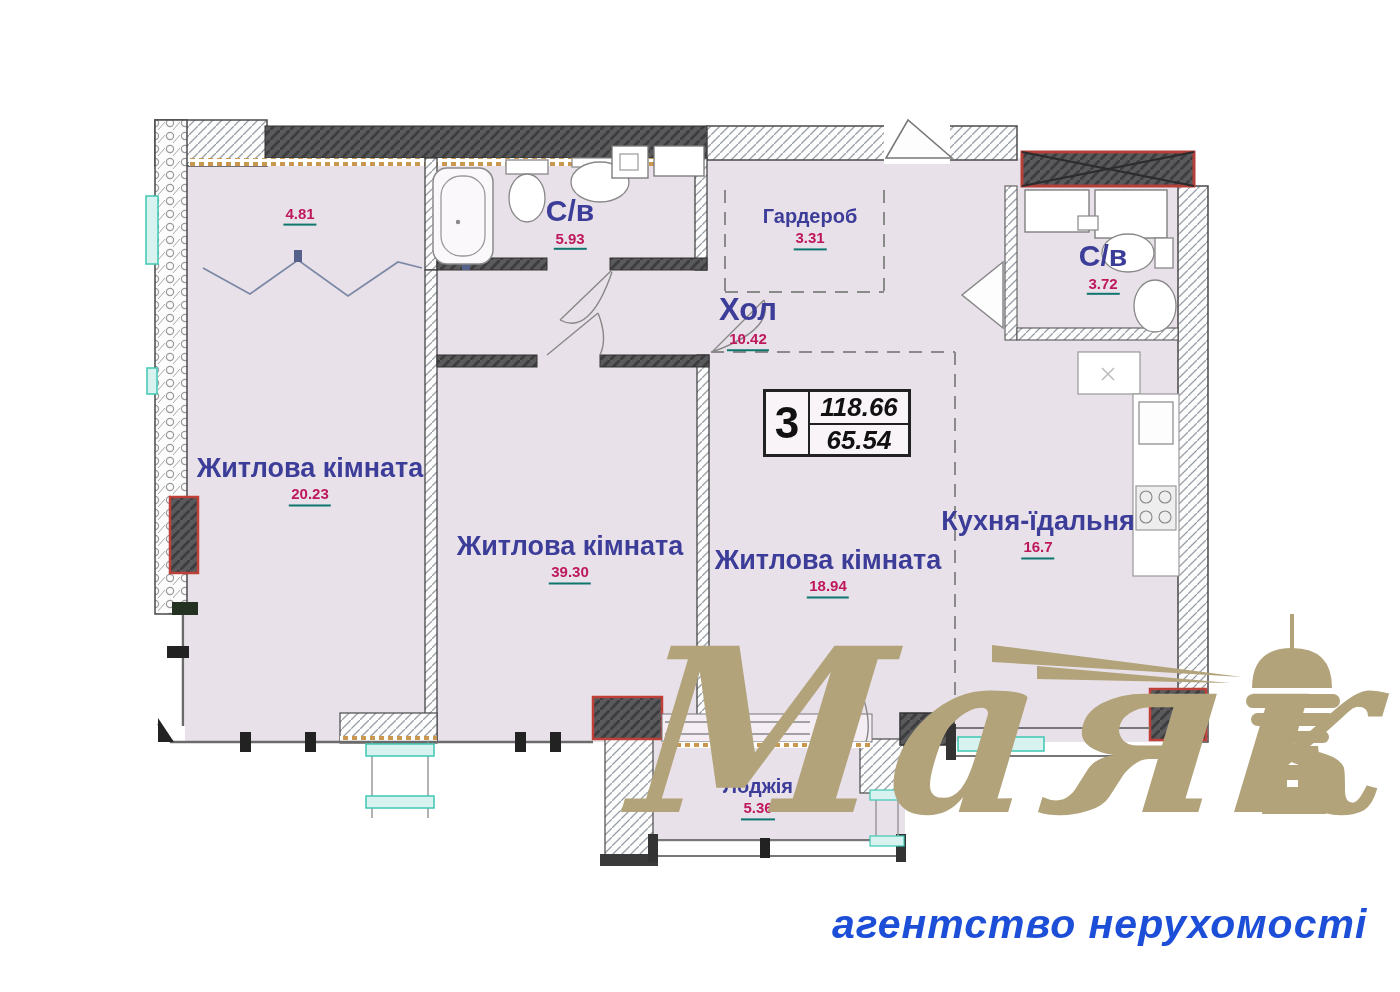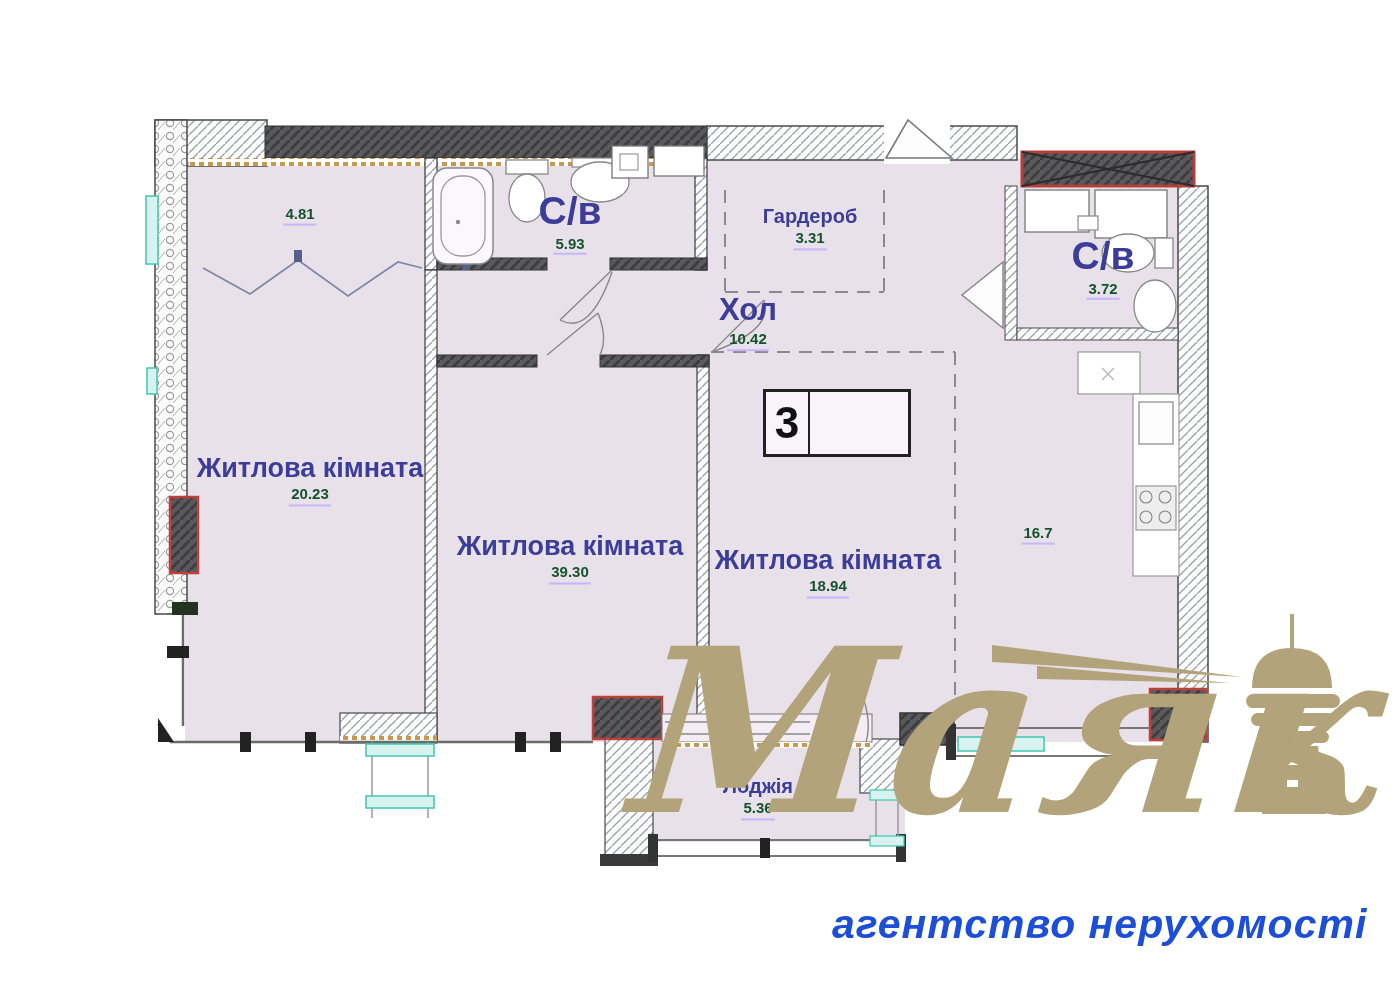--- a/index.html
+++ b/index.html
@@ -3,24 +3,24 @@
 <meta charset="utf-8">
 <style>
   html,body{margin:0;padding:0;background:#ffffff;}
   .stage{position:relative;width:1400px;height:992px;background:#ffffff;overflow:hidden;
          font-family:"Liberation Sans",sans-serif;}
   .plan-svg{position:absolute;left:0;top:0;z-index:1;}
   .labels{position:absolute;left:0;top:0;width:1400px;height:992px;z-index:2;}
   .room-label{position:absolute;transform:translate(-50%,-50%);text-align:center;
               color:#3c3c99;font-weight:bold;line-height:1.12;white-space:nowrap;}
   .room-label .rname{display:block;}
-  .room-label .area{display:inline-block;font-size:15px;font-weight:bold;color:#14532d;
-                    border-bottom:2px solid #c4b5fd;padding:0 2px 1px 2px;margin-top:3px;}
+  .room-label .area{display:inline-block;font-size:15px;font-weight:bold;color:#be185d;
+                    border-bottom:2px solid #0f766e;padding:0 2px 1px 2px;margin-top:3px;}
   .lbl-big .rname{font-size:27px;}
-  .lbl-sv .rname{font-size:39px;font-weight:bold;}
+  .lbl-sv .rname{font-size:30px;font-weight:bold;}
   .lbl-hall .rname{font-size:31px;}
   .lbl-ward .rname{font-size:20px;}
   .lbl-loggia .rname{font-size:20px;}
   .lbl-balcony .area{font-size:15px;}
   .info-box{position:absolute;left:763px;top:389px;width:142px;height:62px;z-index:2;
             border:3px solid #222;background:rgba(250,246,250,0.9);display:flex;}
   .info-box .cell-rooms{width:42px;border-right:2px solid #222;display:flex;align-items:center;
             justify-content:center;font-size:44px;font-weight:bold;color:#111;}
   .info-box .cell-areas{flex:1;display:flex;flex-direction:column;}
   .info-box .cell-areas div{flex:1;display:flex;align-items:center;justify-content:center;
@@ -230,30 +230,35 @@
       <span class="rname">Житлова кімната</span>
       <span class="area">39.30</span>
     </div>
 
     <div class="room-label lbl-big" style="left:828px;top:572px;">
       <span class="rname">Житлова кімната</span>
       <span class="area">18.94</span>
     </div>
 
     <div class="room-label lbl-big" style="left:1038px;top:533px;">
+      <span class="rname">Кухня-їдальня</span>
       <span class="area">16.7</span>
     </div>
 
     <div class="room-label lbl-loggia" style="left:758px;top:798px;">
       <span class="rname">Лоджія</span>
       <span class="area">5.36</span>
     </div>
 
     <div class="info-box">
       <div class="cell-rooms">3</div>
+      <div class="cell-areas">
+        <div class="a-top">118.66</div>
+        <div class="a-bot">65.54</div>
+      </div>
     </div>
   </div>
 
   <div class="watermark">
     <svg width="1400" height="992" viewBox="0 0 1400 992">
       <g fill="#b2a37b">
         <polygon points="992,645 992,662 1242,677"></polygon>
         <polygon points="1037,666 1037,679 1230,683"></polygon>
         <rect x="1290" y="614" width="4" height="38"></rect>
         <path d="M1252,688 Q1252,648 1292,648 Q1332,648 1332,688 Z"></path>

